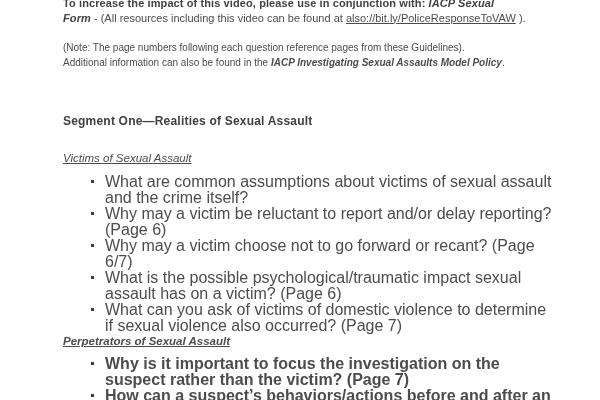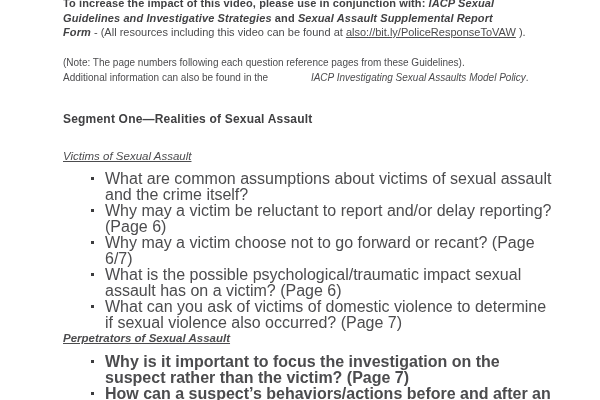--- a/index.html
+++ b/index.html
@@ -21,37 +21,37 @@
   .line { white-space: nowrap; }
   .intro {
     font-size: 11px;
     line-height: 14.5px;
     font-weight: bold;
     color: #424244;
     letter-spacing: 0.1px;
   }
   .run.bold        { font-weight: bold; font-style: normal; }
   .run.bold-italic { font-weight: bold; font-style: italic; }
-  .run.italic      { font-weight: normal; font-style: italic; margin-left: 40px; }
+  .run.italic      { font-weight: bold; font-style: italic; }
   .run.regular     { font-weight: normal; font-style: normal; color: #4c4c4e; letter-spacing: 0; }
   .run.link {
     font-weight: normal; font-style: normal;
     color: #4c4c4e; letter-spacing: 0;
     text-decoration: underline;
     cursor: pointer;
   }
   .note {
     margin-top: 15px;
     font-size: 10px;
     line-height: 15px;
     font-weight: normal;
     color: #4c4c4e;
   }
   .segment-heading {
-    margin-top: 27px;
+    margin-top: 44px;
     font-size: 12px;
     line-height: 14px;
     font-weight: bold;
     color: #404042;
     letter-spacing: 0.2px;
   }
   .section { margin-top: 23px; }
   .section ~ .section { margin-top: 0; font-weight: bold; }
   .section-heading {
     font-size: 11.5px;
@@ -78,21 +78,20 @@
     background: #3c3c3e;
   }
 </style>
 </head>
 <body>
 
 <div class="page">
 
   <div class="intro">
       <div class="line"><span class="run bold">To increase the impact of this video, please use in conjunction with: </span><span class="run bold-italic">IACP Sexual</span></div>
-      <div class="line"><span class="run bold-italic">Guidelines and Investigative Strategies</span><span class="run bold"> and </span><span class="run bold-italic">Sexual Assault Supplemental Report</span></div>
       <div class="line"><span class="run bold-italic">Form</span><span class="run regular"> - (All resources including this video can be found at </span><span class="run link">also://bit.ly/PoliceResponseToVAW</span><span class="run regular"> ).</span></div>
     </div>
 
   <div class="note">
       <div class="line"><span class="run regular">(Note: The page numbers following each question reference pages from these Guidelines).</span></div>
       <div class="line"><span class="run regular">Additional information can also be found in the </span><span class="run italic">IACP Investigating Sexual Assaults Model Policy</span><span class="run regular">.</span></div>
     </div>
 
   <div class="segment-heading">Segment One—Realities of Sexual Assault</div>
 

